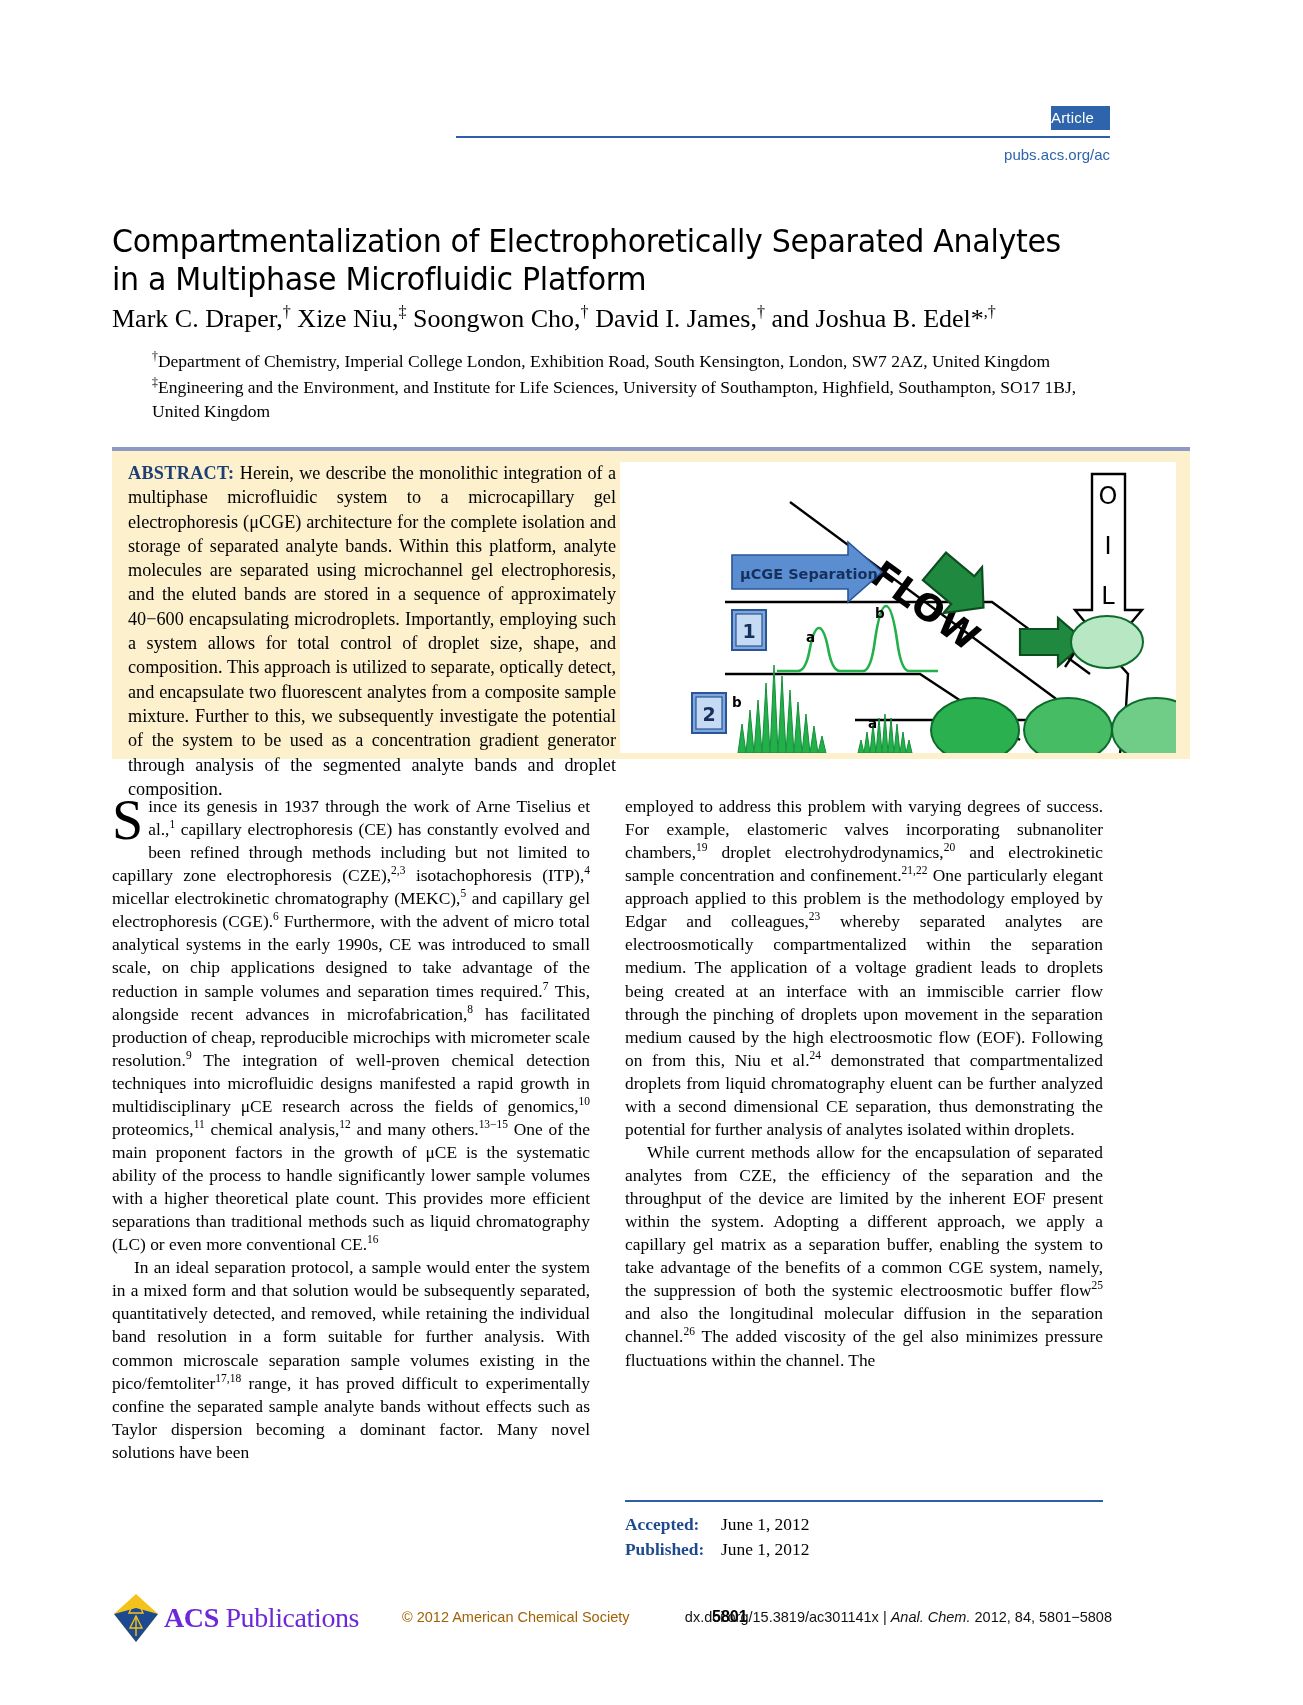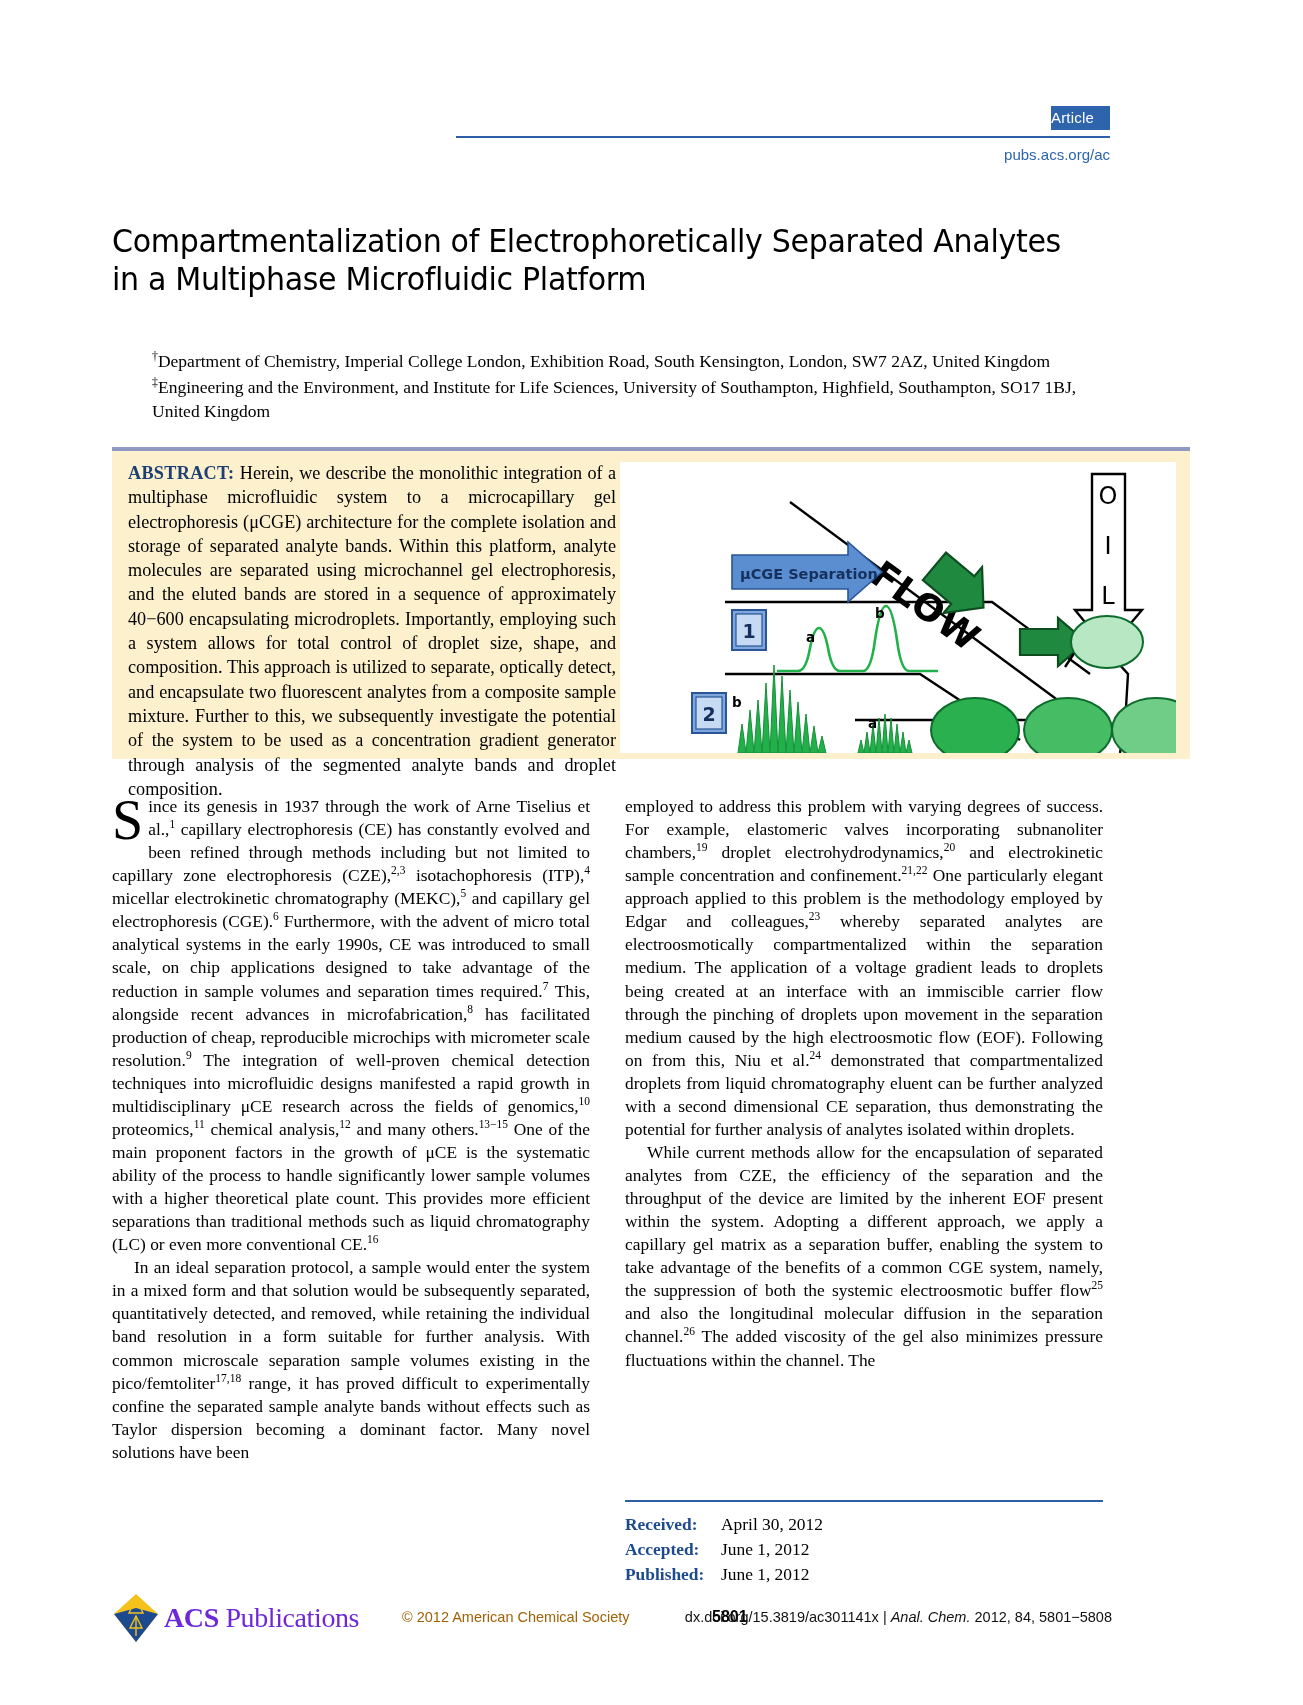--- a/index.html
+++ b/index.html
@@ -160,20 +160,21 @@
 <div class="page">
 
   <div class="masthead">
     <div class="mast-rule"></div>
     <div class="article-badge">Article</div>
     <div class="pubs-url">pubs.acs.org/ac</div>
   </div>
 
   <div class="title">Compartmentalization of Electrophoretically Separated Analytes in a Multiphase Microfluidic Platform</div>
 
+  <div class="authors">Mark C. Draper,<sup>†</sup> Xize Niu,<sup>‡</sup> Soongwon Cho,<sup>†</sup> David I. James,<sup>†</sup> and Joshua B. Edel*<sup>,†</sup></div>
 
   <div class="affils">
     <span class="aff"><sup>†</sup>Department of Chemistry, Imperial College London, Exhibition Road, South Kensington, London, SW7 2AZ, United Kingdom</span>
     <span class="aff"><sup>‡</sup>Engineering and the Environment, and Institute for Life Sciences, University of Southampton, Highfield, Southampton, SO17 1BJ, United Kingdom</span>
   </div>
 
   <div class="abstract-box">
 
     <div class="abstract-text">
       <span class="lead">ABSTRACT:</span>
@@ -281,23 +282,20 @@
   </div>
 
   <div class="col col-right">
     <p class="first">employed to address this problem with varying degrees of success. For example, elastomeric valves incorporating subnanoliter chambers,<sup>19</sup> droplet electrohydrodynamics,<sup>20</sup> and electrokinetic sample concentration and confinement.<sup>21,22</sup> One particularly elegant approach applied to this problem is the methodology employed by Edgar and colleagues,<sup>23</sup> whereby separated analytes are electroosmotically compartmentalized within the separation medium. The application of a voltage gradient leads to droplets being created at an interface with an immiscible carrier flow through the pinching of droplets upon movement in the separation medium caused by the high electroosmotic flow (EOF). Following on from this, Niu et al.<sup>24</sup> demonstrated that compartmentalized droplets from liquid chromatography eluent can be further analyzed with a second dimensional CE separation, thus demonstrating the potential for further analysis of analytes isolated within droplets.</p>
     <p>While current methods allow for the encapsulation of separated analytes from CZE, the efficiency of the separation and the throughput of the device are limited by the inherent EOF present within the system. Adopting a different approach, we apply a capillary gel matrix as a separation buffer, enabling the system to take advantage of the benefits of a common CGE system, namely, the suppression of both the systemic electroosmotic buffer flow<sup>25</sup> and also the longitudinal molecular diffusion in the separation channel.<sup>26</sup> The added viscosity of the gel also minimizes pressure fluctuations within the channel. The</p>
   </div>
 
   <div class="history">
     <div class="history-rule"></div>
     <div class="history-row">
-      <span class="history-lab">Received:</span><span>April 30, 2012</span>
-    </div>
-    <div class="history-row">
       <span class="history-lab">Accepted:</span><span>June 1, 2012</span>
     </div>
     <div class="history-row">
       <span class="history-lab">Published:</span><span>June 1, 2012</span>
     </div>
   </div>
 
   <div class="footer">
     <div class="acs-logo-mark">
       <svg width="48" height="52" viewBox="0 0 48 52">

